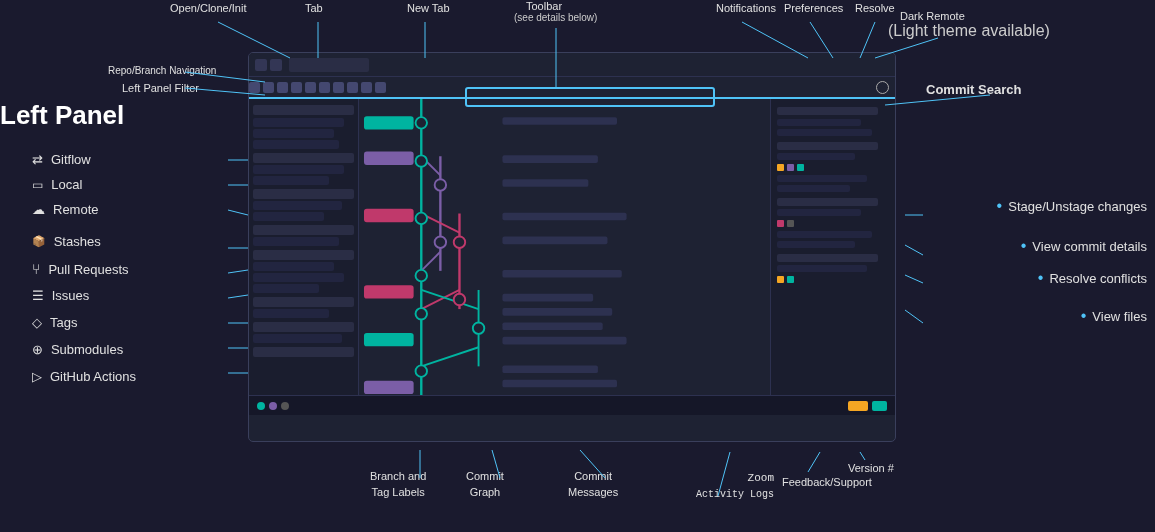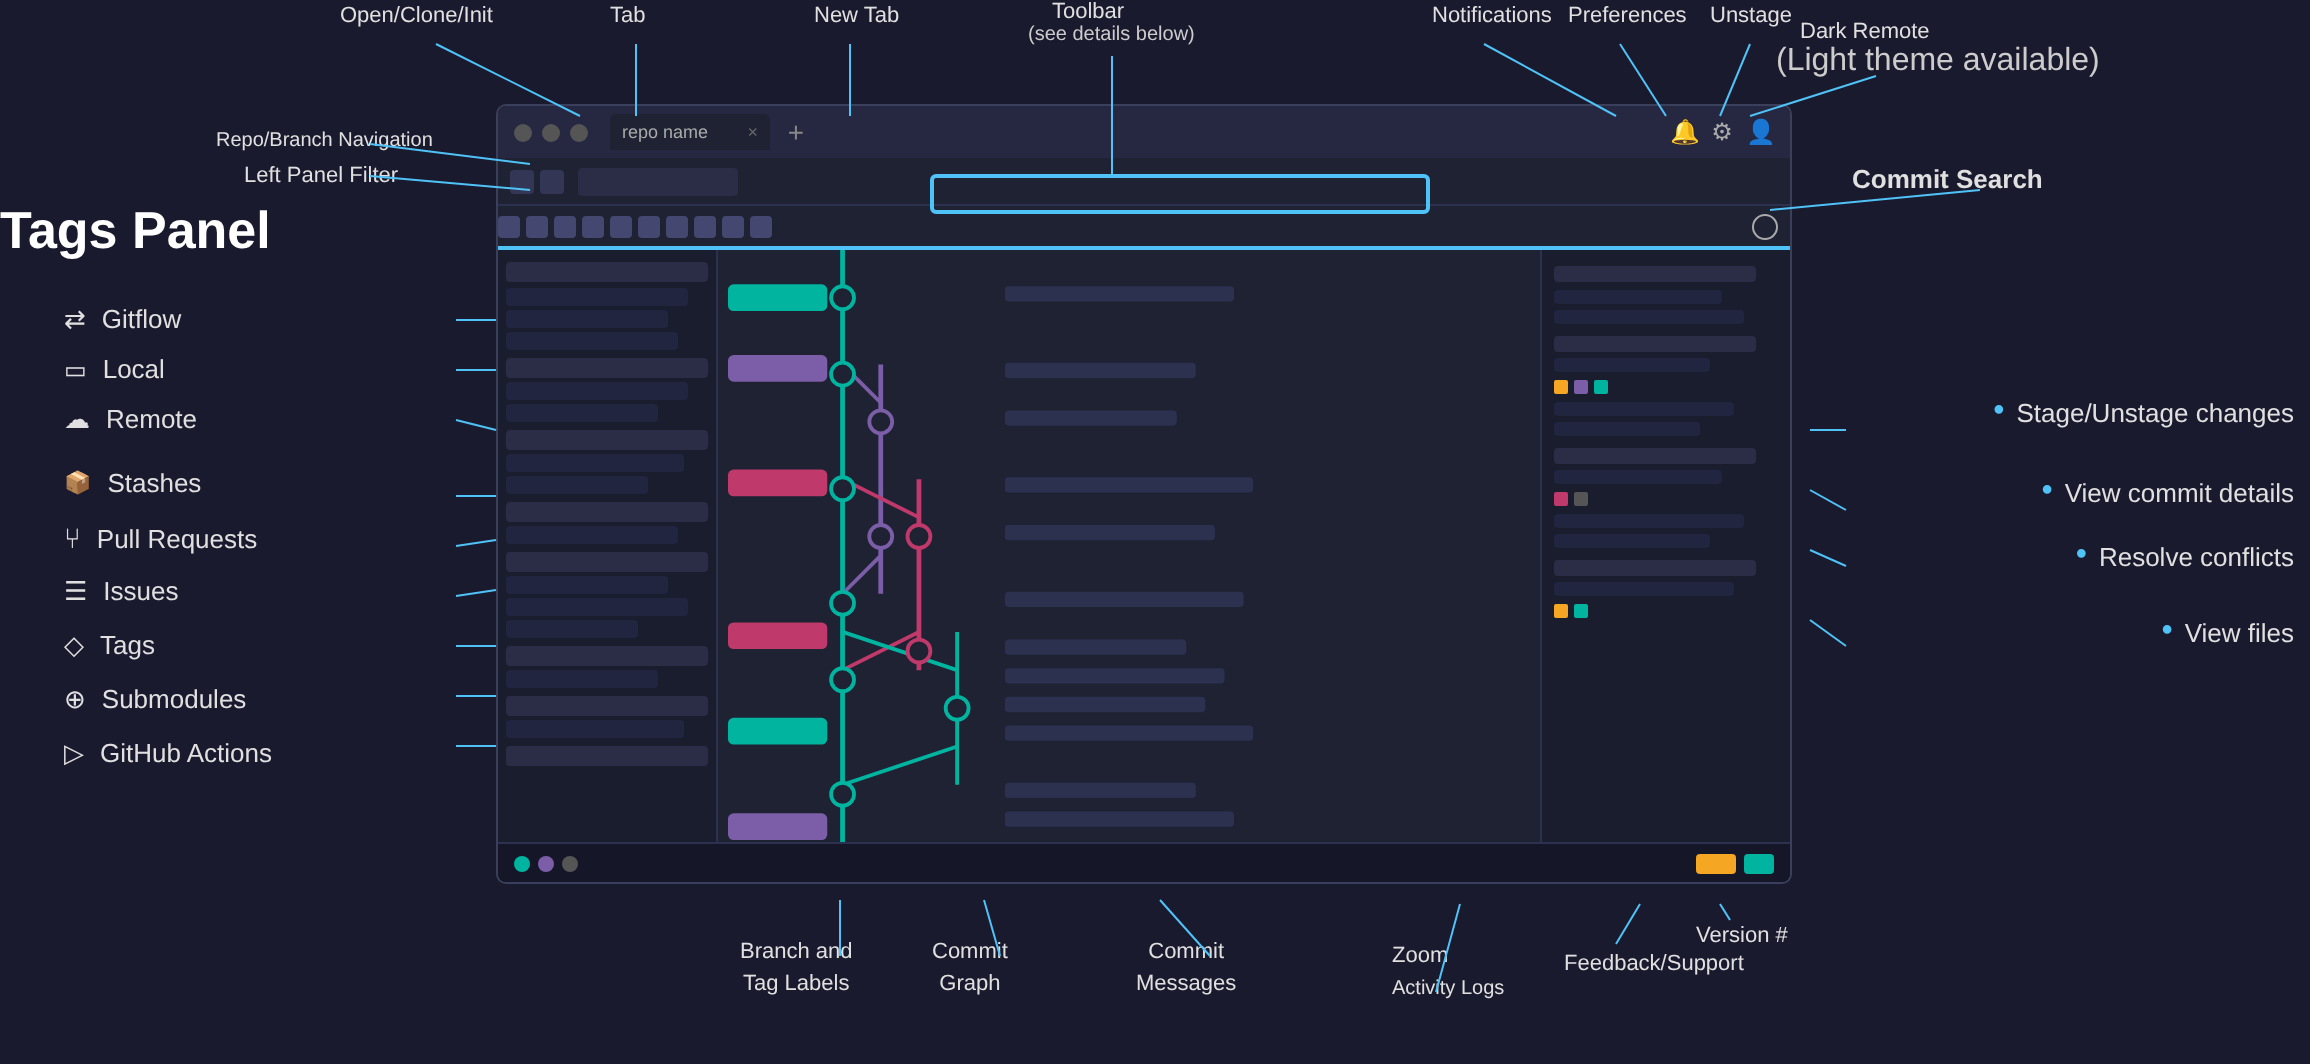--- a/index.html
+++ b/index.html
@@ -60,34 +60,20 @@
     <line x1="420" y1="478" x2="420" y2="450" stroke="#4fc3f7" stroke-width="1"></line>
     <line x1="500" y1="478" x2="492" y2="450" stroke="#4fc3f7" stroke-width="1"></line>
     <line x1="605" y1="478" x2="580" y2="450" stroke="#4fc3f7" stroke-width="1"></line>
     <line x1="718" y1="496" x2="730" y2="452" stroke="#4fc3f7" stroke-width="1"></line>
     <line x1="808" y1="472" x2="820" y2="452" stroke="#4fc3f7" stroke-width="1"></line>
     <line x1="865" y1="460" x2="860" y2="452" stroke="#4fc3f7" stroke-width="1"></line>
   </svg>
 
   <div style="position:absolute;left:248px;top:52px;width:648px;height:390px;background:#1e2233;border:1px solid #3a3f5c;border-radius:5px;overflow:hidden;">
 
-    <div style="height:26px;background:#252840;display:flex;align-items:center;padding:0 8px;gap:5px;">
-      <div style="width:9px;height:9px;border-radius:50%;background:#555;"></div>
-      <div style="width:9px;height:9px;border-radius:50%;background:#555;"></div>
-      <div style="width:9px;height:9px;border-radius:50%;background:#555;"></div>
-      <div style="height:18px;width:80px;background:#1e2233;border-radius:3px 3px 0 0;margin-left:6px;display:flex;align-items:center;padding:0 6px;">
-        <span style="font-size:9px;color:#aaa;">repo name</span>
-        <span style="margin-left:auto;font-size:9px;color:#666;">×</span>
-      </div>
-      <div style="width:16px;height:16px;display:flex;align-items:center;justify-content:center;color:#888;font-size:14px;">+</div>
-      <div style="flex:1;"></div>
-      <div style="width:14px;height:14px;color:#aaa;font-size:12px;text-align:center;">🔔</div>
-      <div style="width:14px;height:14px;color:#aaa;font-size:12px;text-align:center;">⚙</div>
-      <div style="width:14px;height:14px;color:#aaa;font-size:12px;text-align:center;">👤</div>
-    </div>
 
     <div style="height:24px;background:#1e2233;display:flex;align-items:center;padding:0 6px;gap:3px;border-bottom:1px solid #2d3150;">
       <div style="width:12px;height:12px;background:#333655;border-radius:2px;"></div>
       <div style="width:12px;height:12px;background:#333655;border-radius:2px;"></div>
       <div style="width:80px;height:14px;background:#2a2d45;border-radius:2px;margin-left:4px;"></div>
     </div>
 
     <div style="height:22px;background:#1e2233;display:flex;align-items:center;justify-content:center;gap:3px;border:2px solid #4fc3f7;border-left:none;border-right:none;border-top:none;">
       <div style="width:11px;height:11px;background:#444870;border-radius:2px;"></div>
       <div style="width:11px;height:11px;background:#444870;border-radius:2px;"></div>
@@ -229,32 +215,32 @@
 
   <div style="position:absolute;top:2px;left:407px;font-size:11px;color:#e0e0e0;white-space:nowrap;">New Tab</div>
 
   <div style="position:absolute;top:0px;left:526px;font-size:11px;color:#e0e0e0;white-space:nowrap;text-align:center;">Toolbar</div>
   <div style="position:absolute;top:12px;left:514px;font-size:10px;color:#ccc;white-space:nowrap;text-align:center;">(see details below)</div>
 
   <div style="position:absolute;top:2px;left:716px;font-size:11px;color:#e0e0e0;white-space:nowrap;">Notifications</div>
 
   <div style="position:absolute;top:2px;left:784px;font-size:11px;color:#e0e0e0;white-space:nowrap;text-align:center;">Preferences</div>
 
-  <div style="position:absolute;top:2px;left:855px;font-size:11px;color:#e0e0e0;white-space:nowrap;">Unstage</div>
+  <div style="position:absolute;top:2px;left:855px;font-size:11px;color:#e0e0e0;white-space:nowrap;">Resolve</div>
 
   <div style="position:absolute;top:10px;left:900px;font-size:11px;color:#e0e0e0;white-space:nowrap;">Dark Remote</div>
   <div style="position:absolute;top:22px;left:888px;font-size:16px;color:#ccc;white-space:nowrap;">(Light theme available)</div>
 
   <div style="position:absolute;top:65px;left:108px;font-size:10px;color:#e0e0e0;white-space:nowrap;">Repo/Branch Navigation</div>
 
   <div style="position:absolute;top:82px;left:122px;font-size:11px;color:#e0e0e0;white-space:nowrap;">Left Panel Filter</div>
 
   <div style="position:absolute;top:82px;left:926px;font-size:13px;font-weight:bold;color:#e0e0e0;white-space:nowrap;">Commit Search</div>
 
-  <div style="position:absolute;top:100px;left:0px;font-size:26px;font-weight:900;color:#ffffff;white-space:nowrap;">Tags Panel</div>
+  <div style="position:absolute;top:100px;left:0px;font-size:26px;font-weight:900;color:#ffffff;white-space:nowrap;">Left Panel</div>
 
   <div style="position:absolute;top:152px;left:32px;display:flex;align-items:center;gap:8px;font-size:13px;color:#e0e0e0;">
     <span style="font-size:13px;">⇄</span>
     <span>Gitflow</span>
   </div>
 
   <div style="position:absolute;top:177px;left:32px;display:flex;align-items:center;gap:8px;font-size:13px;color:#e0e0e0;">
     <span style="font-size:12px;">▭</span>
     <span>Local</span>
   </div>
@@ -320,21 +306,21 @@
   </div>
 
   <div style="position:absolute;bottom:32px;left:466px;font-size:11px;color:#e0e0e0;text-align:center;line-height:1.4;">
     Commit<br>Graph
   </div>
 
   <div style="position:absolute;bottom:32px;left:568px;font-size:11px;color:#e0e0e0;text-align:center;line-height:1.4;">
     Commit<br>Messages
   </div>
 
-  <div style="position:absolute;bottom:30px;left:696px;font-size:11px;color:#e0e0e0;text-align:left;line-height:1.4;">
+  <div style="position:absolute;bottom:30px;left:696px;font-size:11px;color:#e0e0e0;text-align:right;line-height:1.4;font-family:Liberation Mono, monospace;">
     Zoom<br><span style="font-size:10px;">Activity Logs</span>
   </div>
 
   <div style="position:absolute;bottom:44px;left:782px;font-size:11px;color:#e0e0e0;text-align:center;white-space:nowrap;">
     Feedback/Support
   </div>
 
   <div style="position:absolute;bottom:58px;left:848px;font-size:11px;color:#e0e0e0;text-align:center;white-space:nowrap;">
     Version #
   </div>

